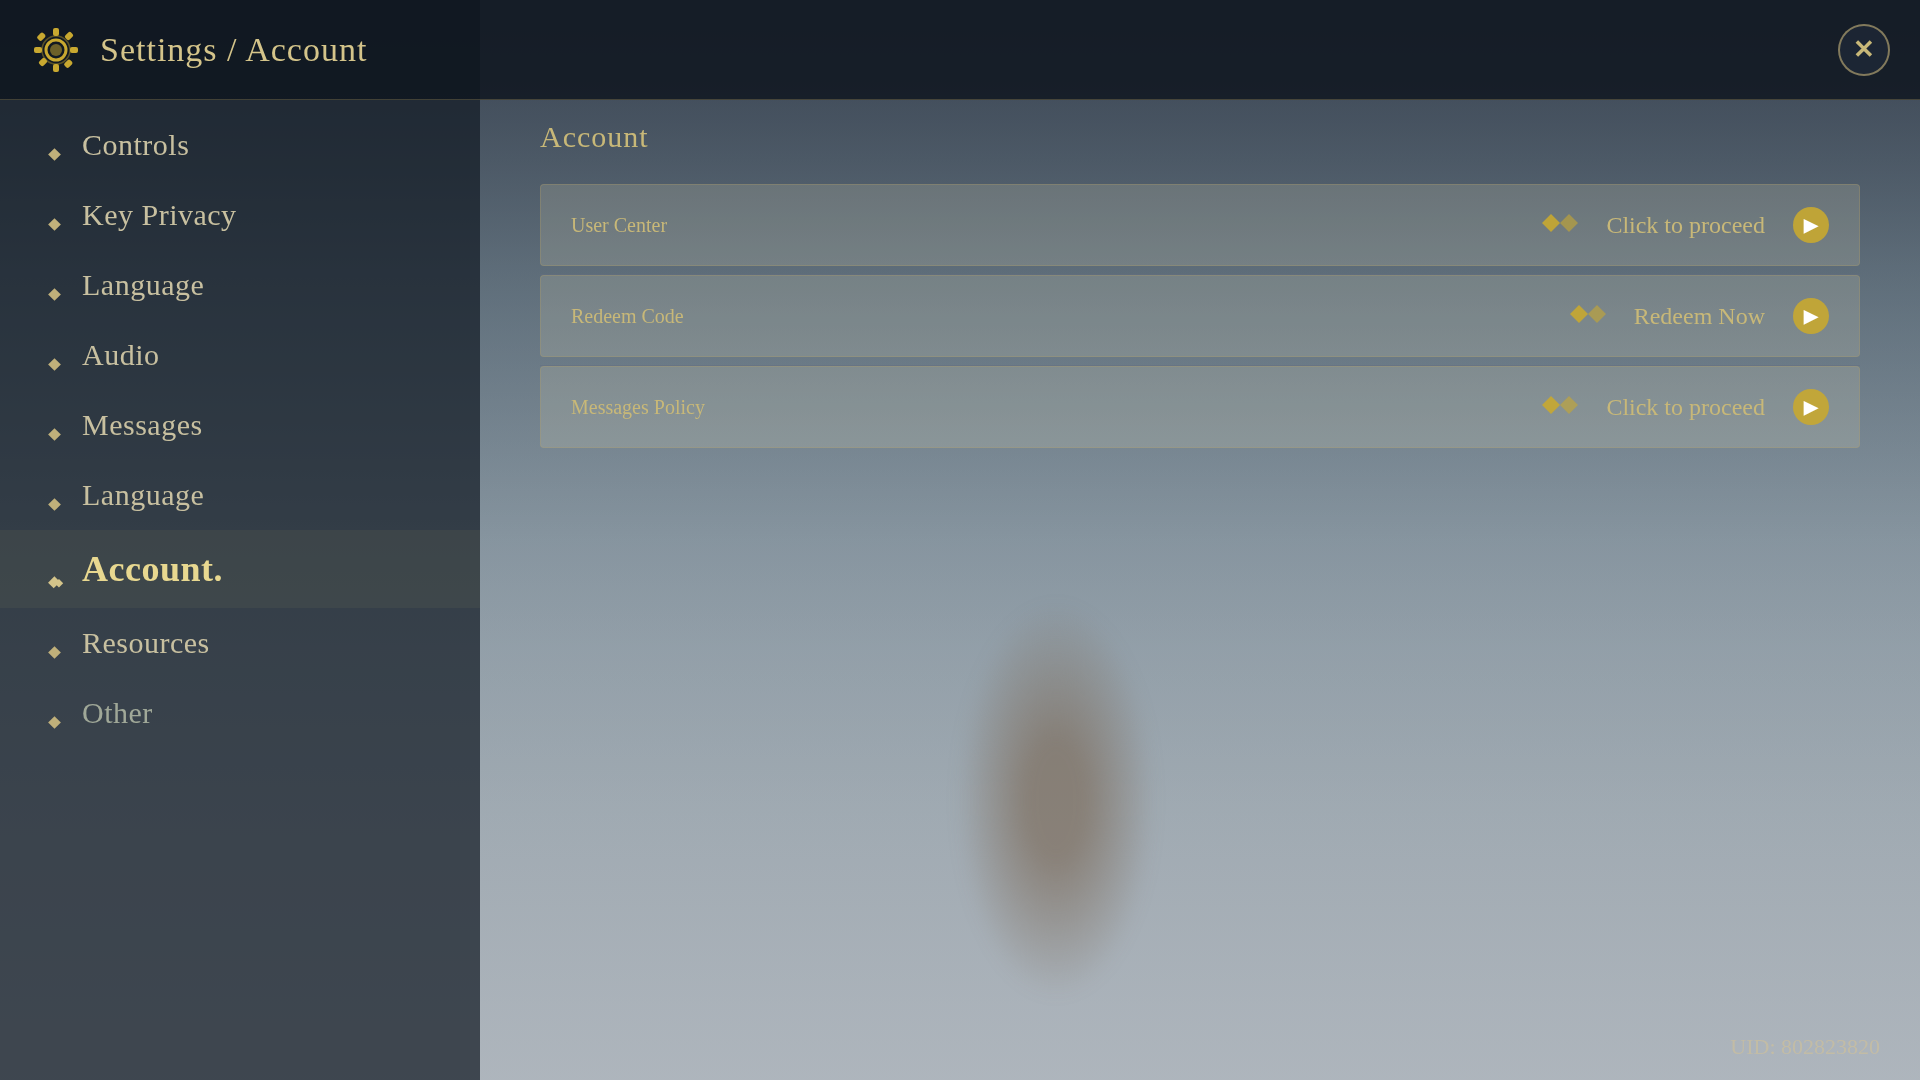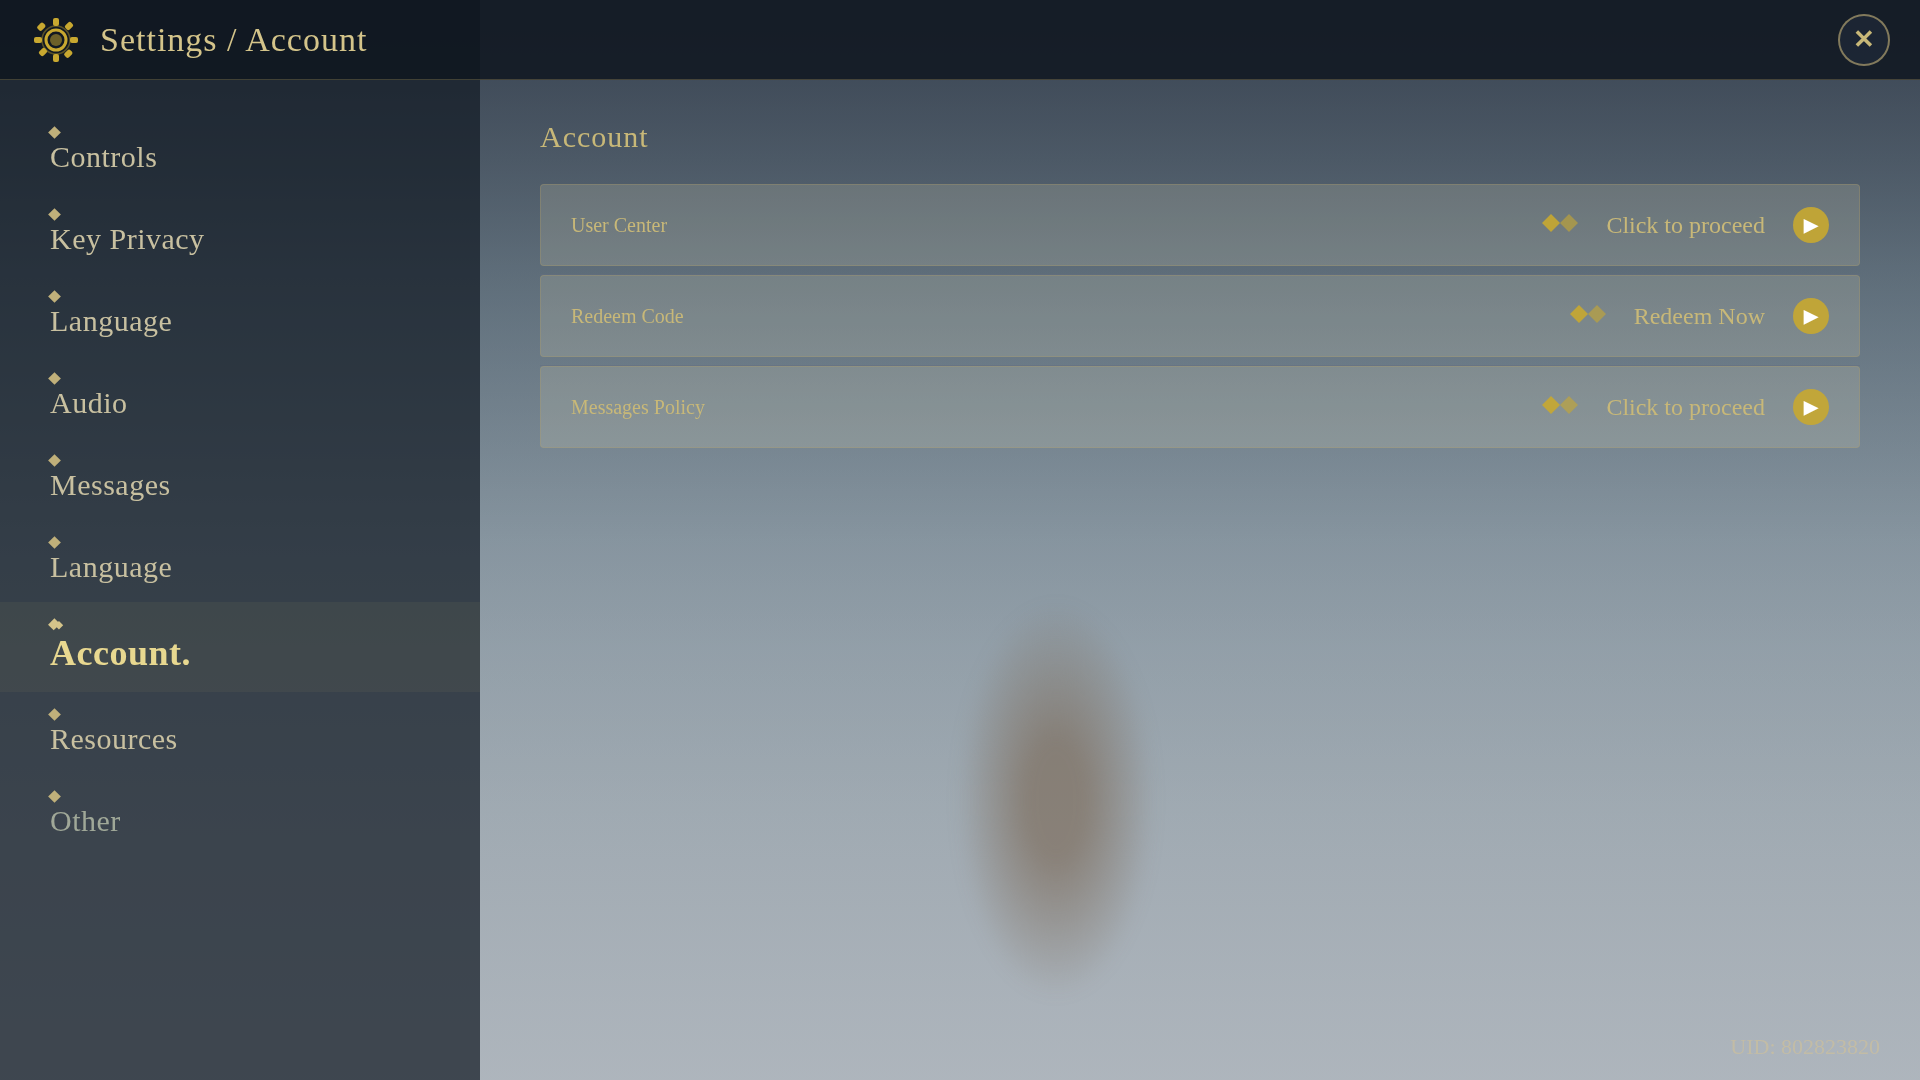--- a/index.html
+++ b/index.html
@@ -37,21 +37,21 @@
       background: rgba(20, 28, 38, 0.72);
       z-index: 1;
     }
 
     
     .header {
       position: absolute;
       top: 0;
       left: 0;
       right: 0;
-      height: 80px;
+      height: 100px;
       background: rgba(15, 22, 32, 0.85);
       border-bottom: 1px solid rgba(180, 160, 100, 0.3);
       display: flex;
       align-items: center;
       padding: 0 30px;
       z-index: 10;
     }
 
     .header-icon {
       width: 52px;
@@ -97,25 +97,24 @@
       top: 80px;
       left: 0;
       width: 480px;
       height: calc(100% - 80px);
       z-index: 5;
       padding-top: 30px;
     }
 
     .nav-item {
       display: flex;
-      align-items: flex-start;
+      align-items: flex-end;
       padding: 18px 50px;
       cursor: pointer;
       transition: background 0.2s;
-      flex-direction: column;
     }
 
     .nav-item.active {
       background: rgba(180, 160, 100, 0.08);
     }
 
     .nav-bullet {
       width: 12px;
       height: 12px;
       margin-right: 20px;

